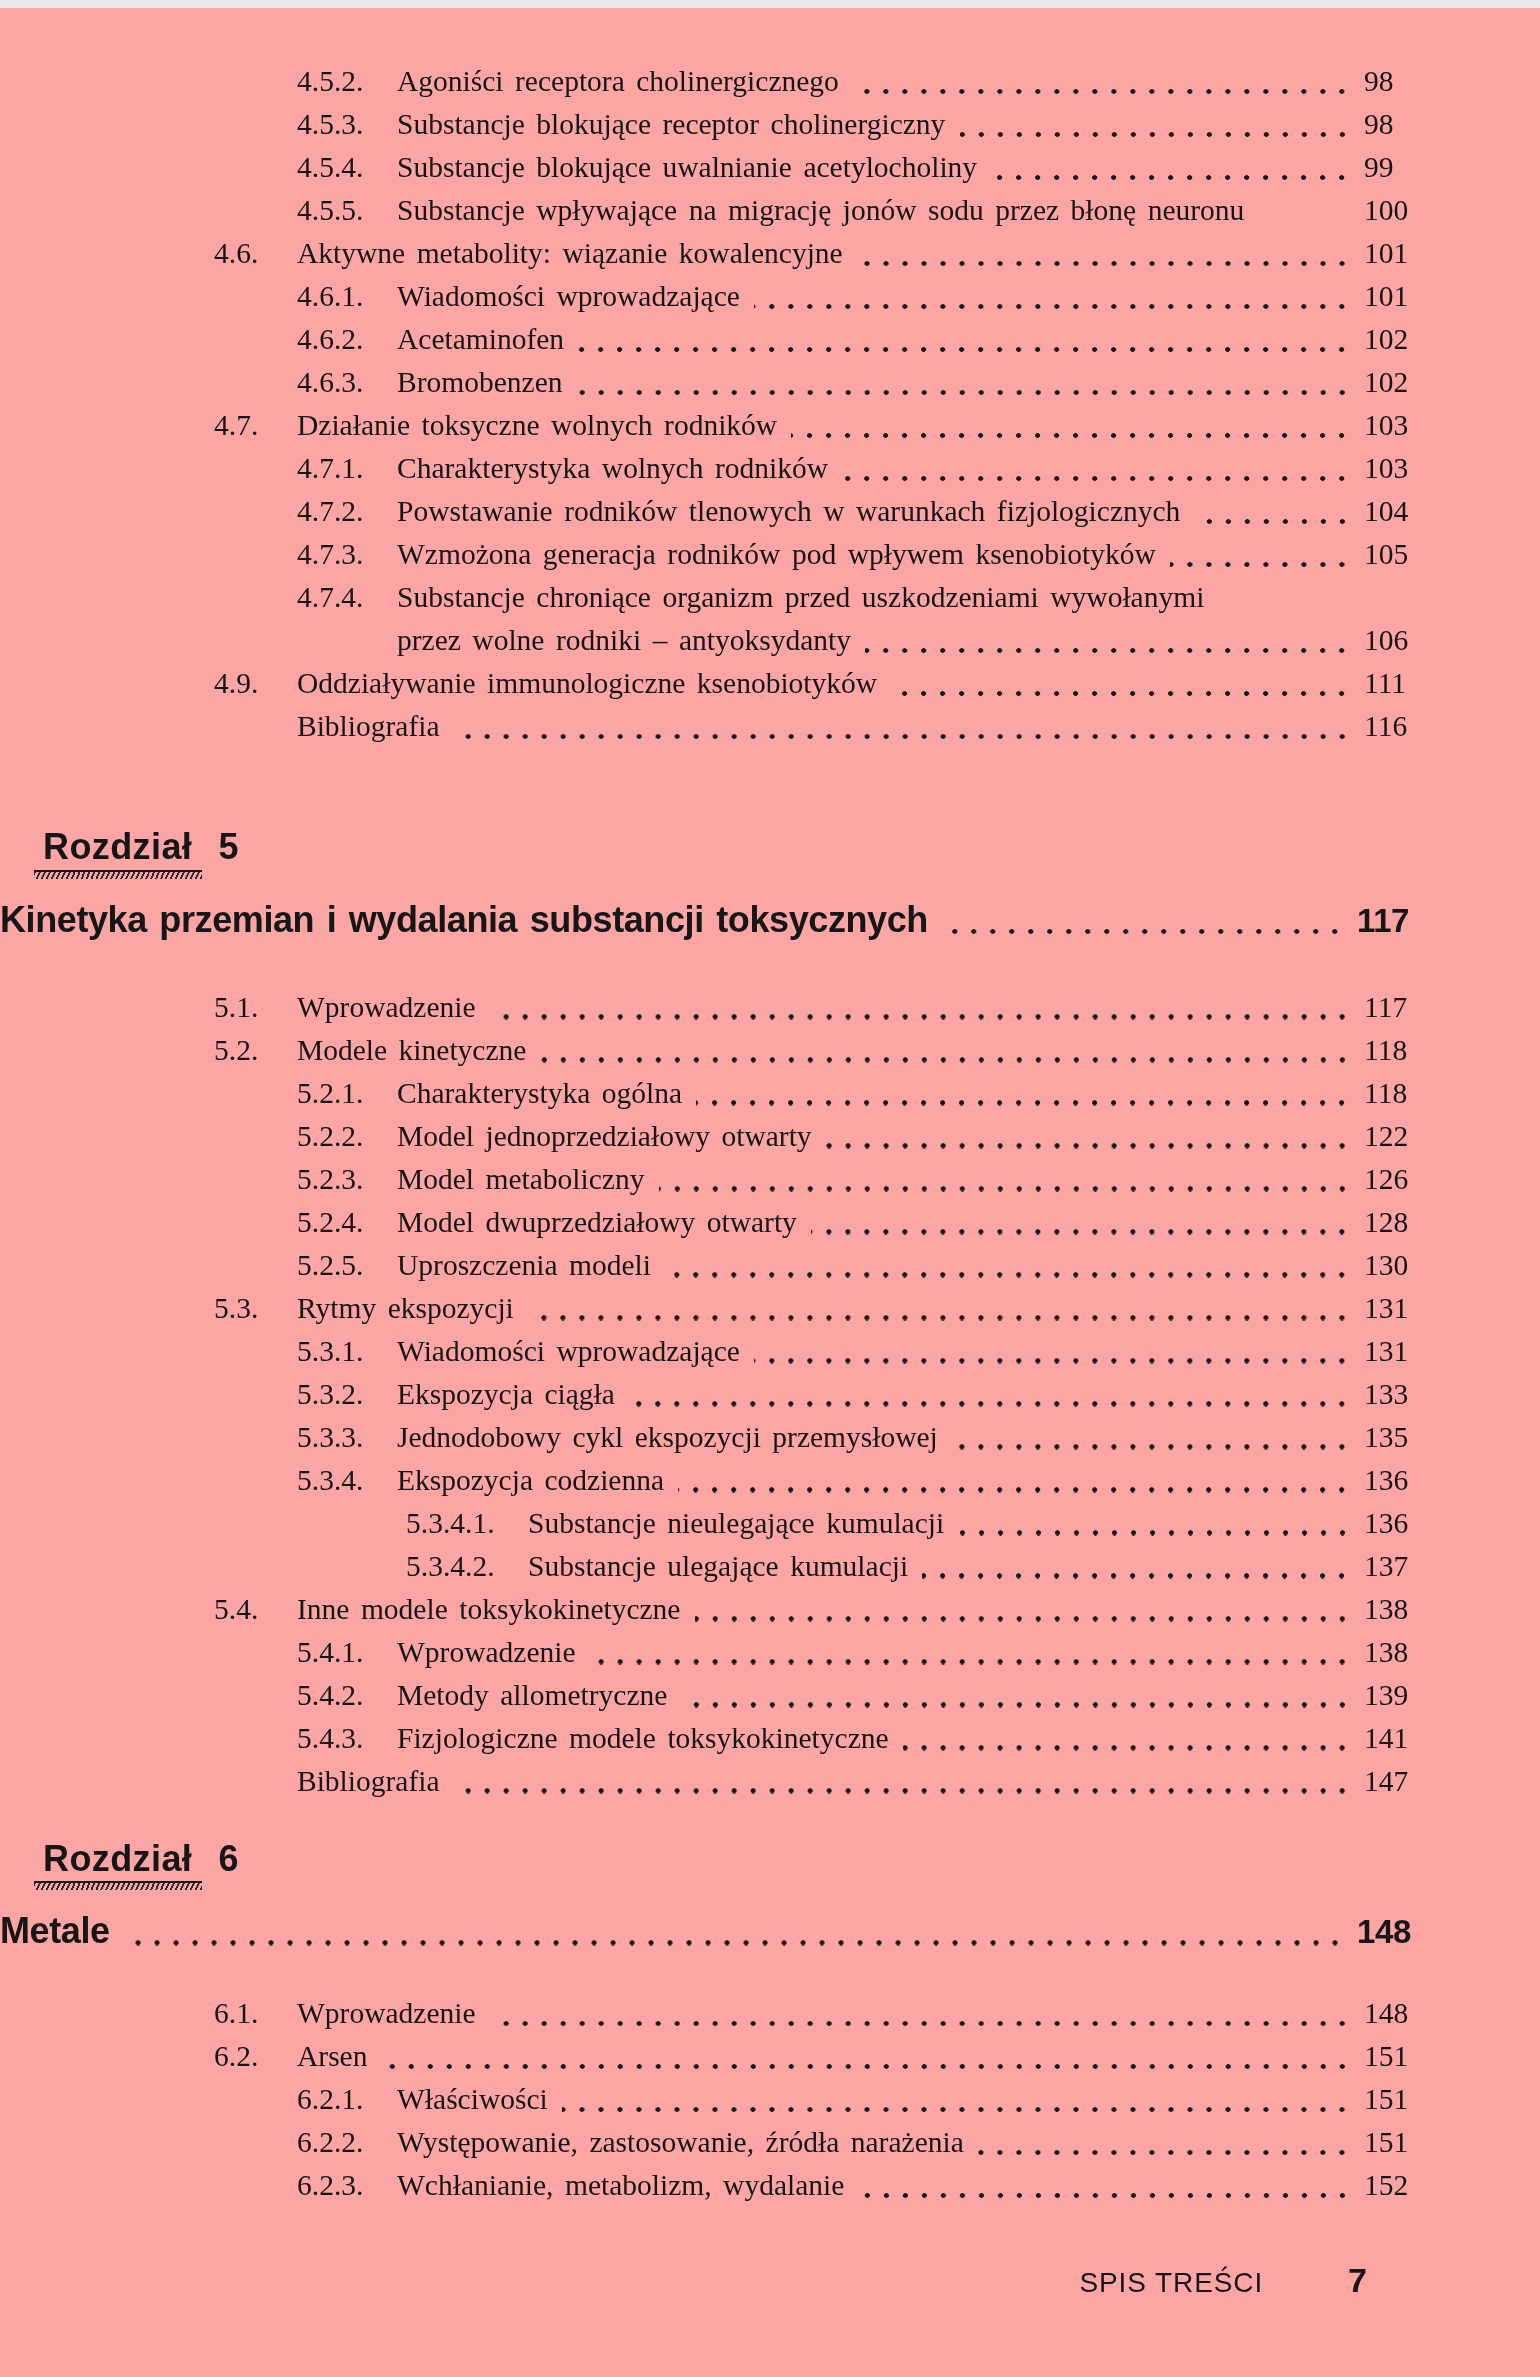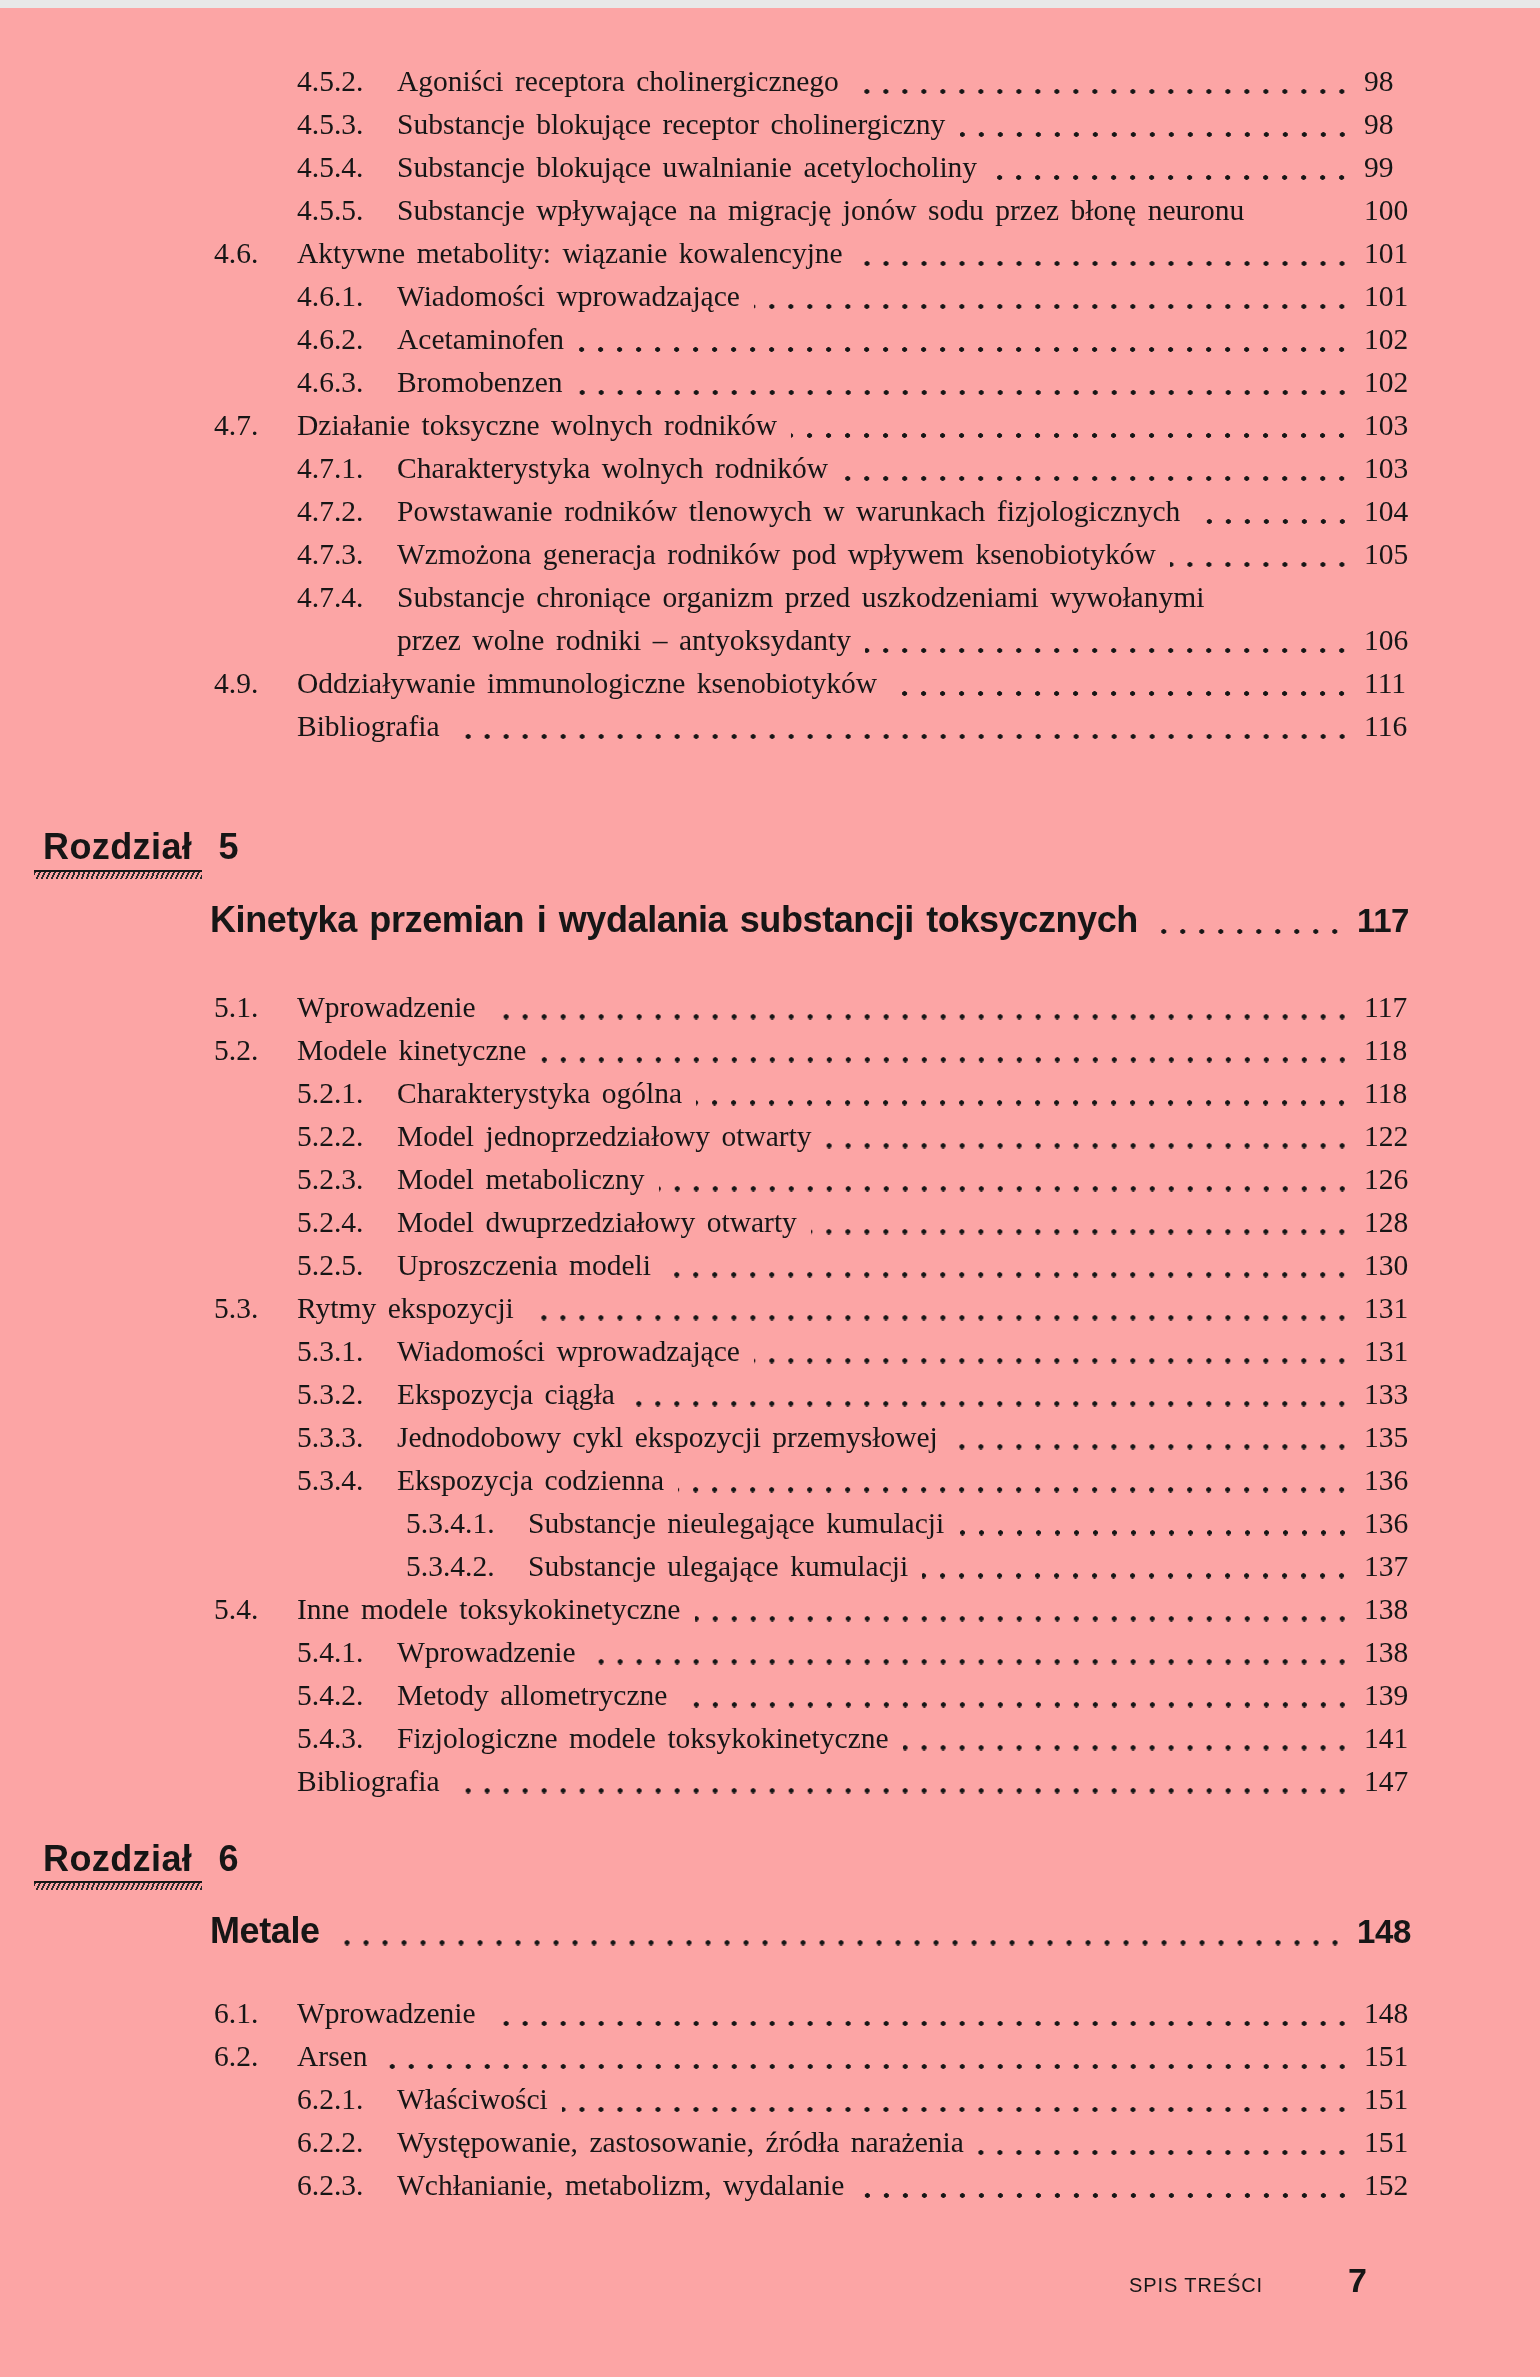--- a/index.html
+++ b/index.html
@@ -75,21 +75,20 @@
 
   
   .title-row {
     font-family: "Liberation Sans", "DejaVu Sans", sans-serif;
     font-weight: bold;
     font-size: 36px;
     line-height: 50px;
     height: 50px;
     letter-spacing: -0.4px;
     word-spacing: 0.08em;
-    padding-left: 210px;
   }
   .title-row .pagecol { font-size: 33px; width: 86px; }
   .title-row .leader { margin-bottom: 10.7px; }
 
   .entries { margin-top: 0; }
   .chapter .entries { margin-top: 41px; }
   .chapter-6 .entries { margin-top: 36px; }
   .chapter-6 .chapter-head { margin-top: 36px; }
 
   
@@ -100,21 +99,21 @@
     width: 100%;
     box-sizing: border-box;
     padding-right: 173px;
     display: flex;
     justify-content: flex-end;
     align-items: baseline;
     gap: 85px;
   }
   .footer-label {
     font-family: "Liberation Sans", "DejaVu Sans", sans-serif;
-    font-size: 20px;
+    font-size: 28px;
     letter-spacing: 0.9px;
   }
   .footer-num {
     font-family: "Liberation Sans", "DejaVu Sans", sans-serif;
     font-weight: bold;
     font-size: 34px;
   }
 </style>
 </head>
 <body>

